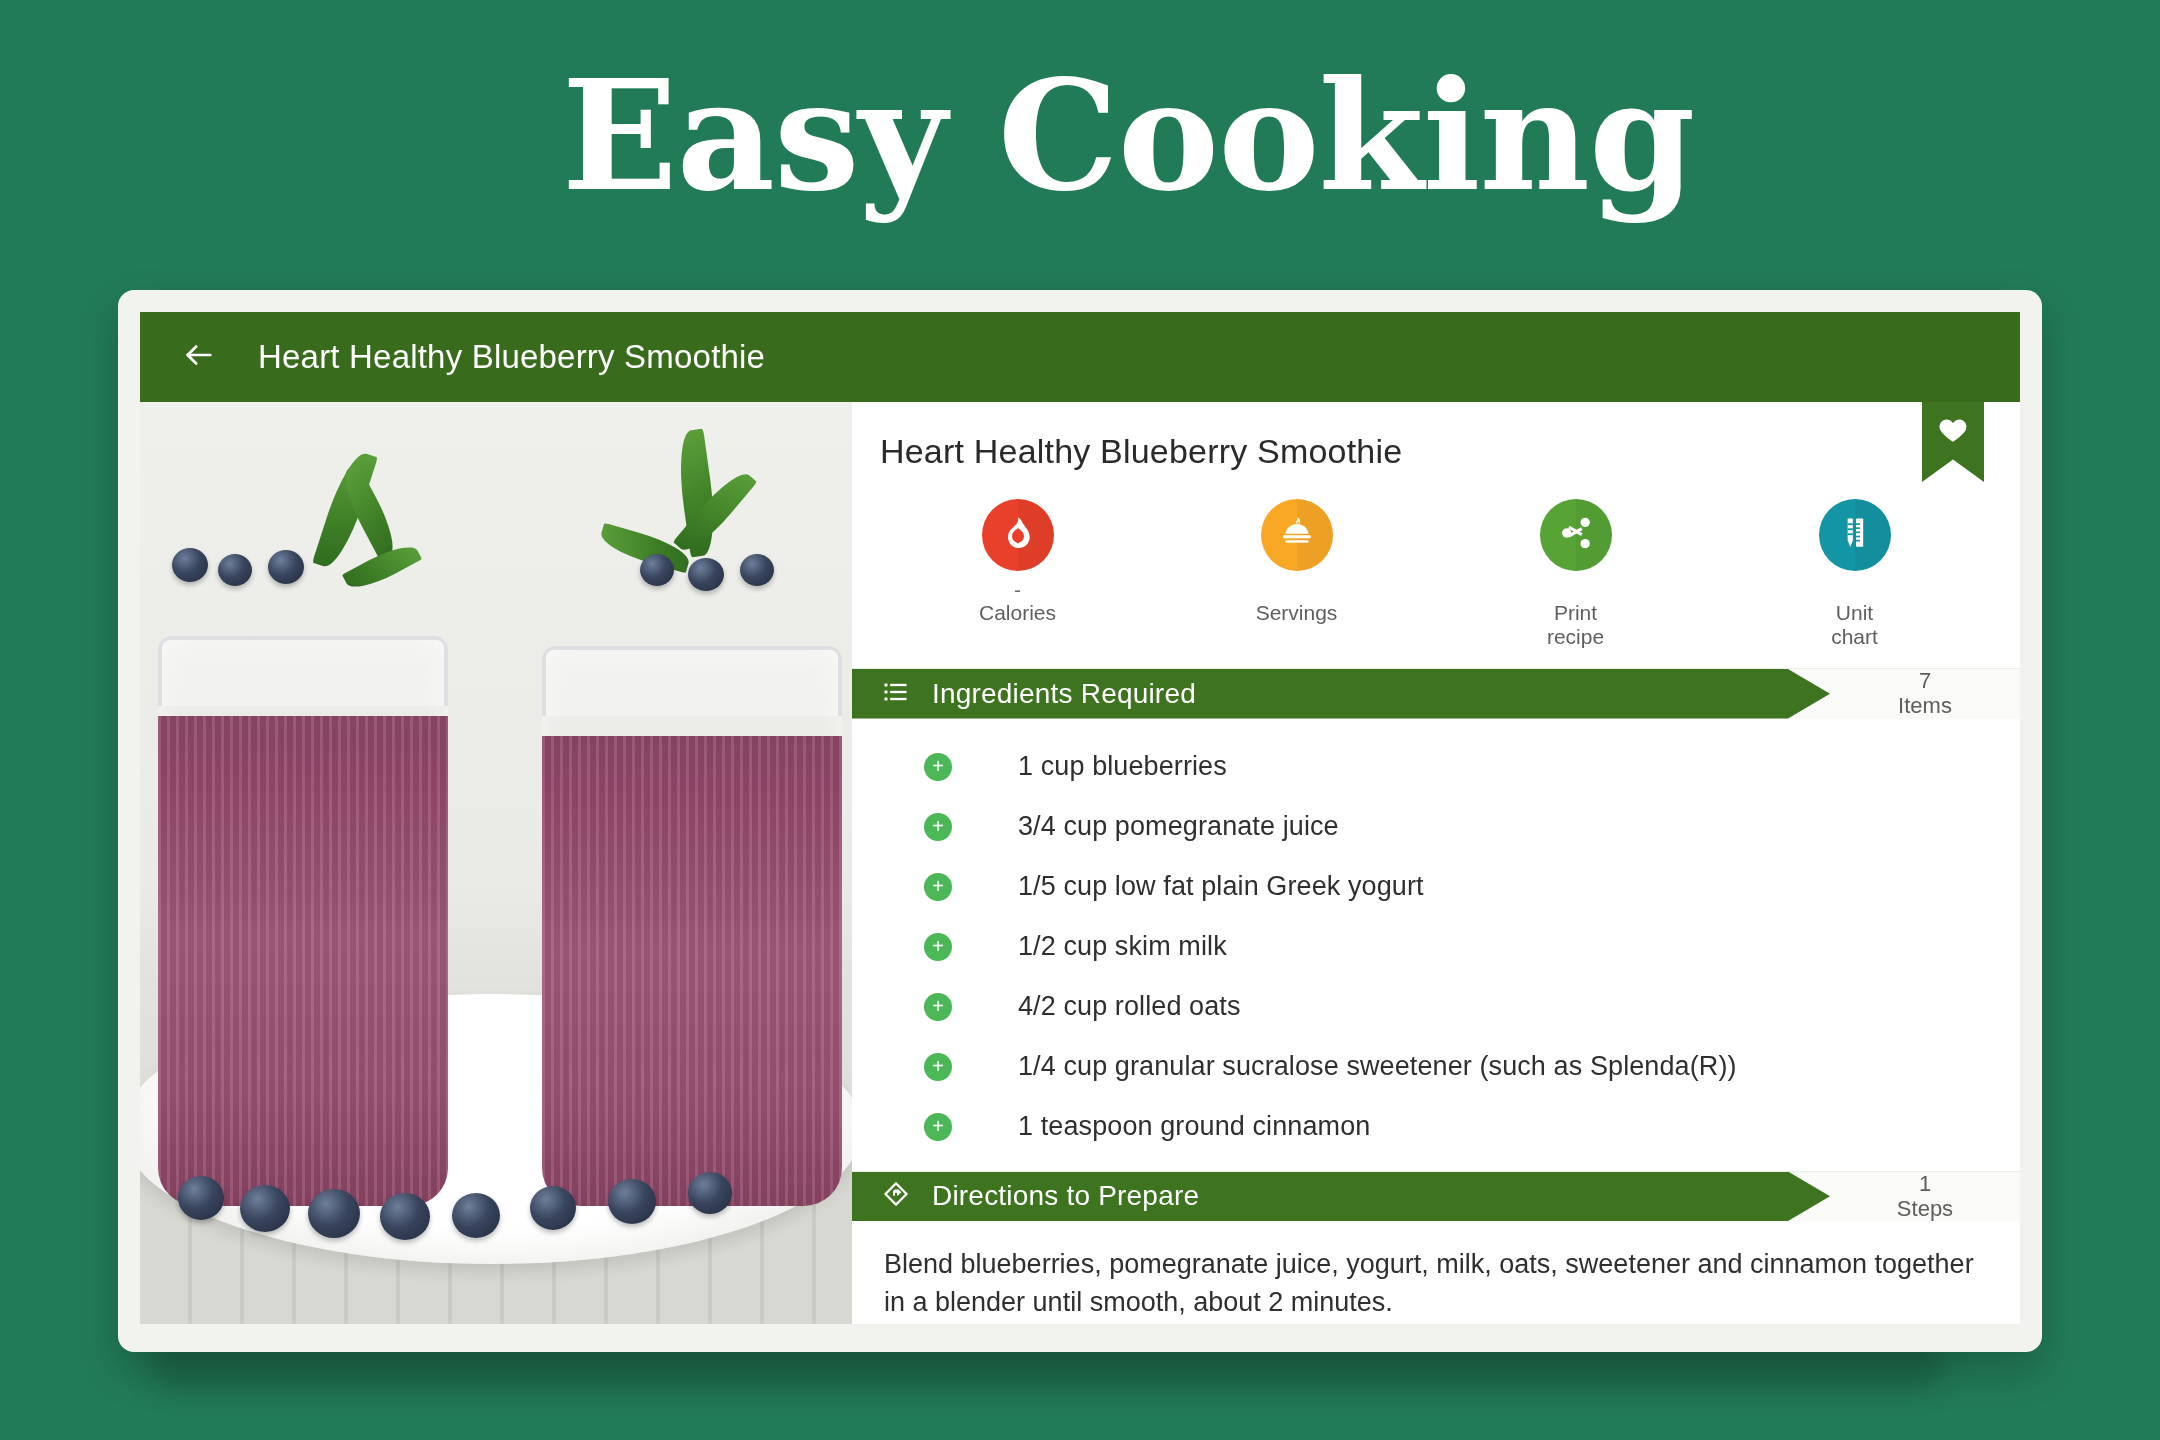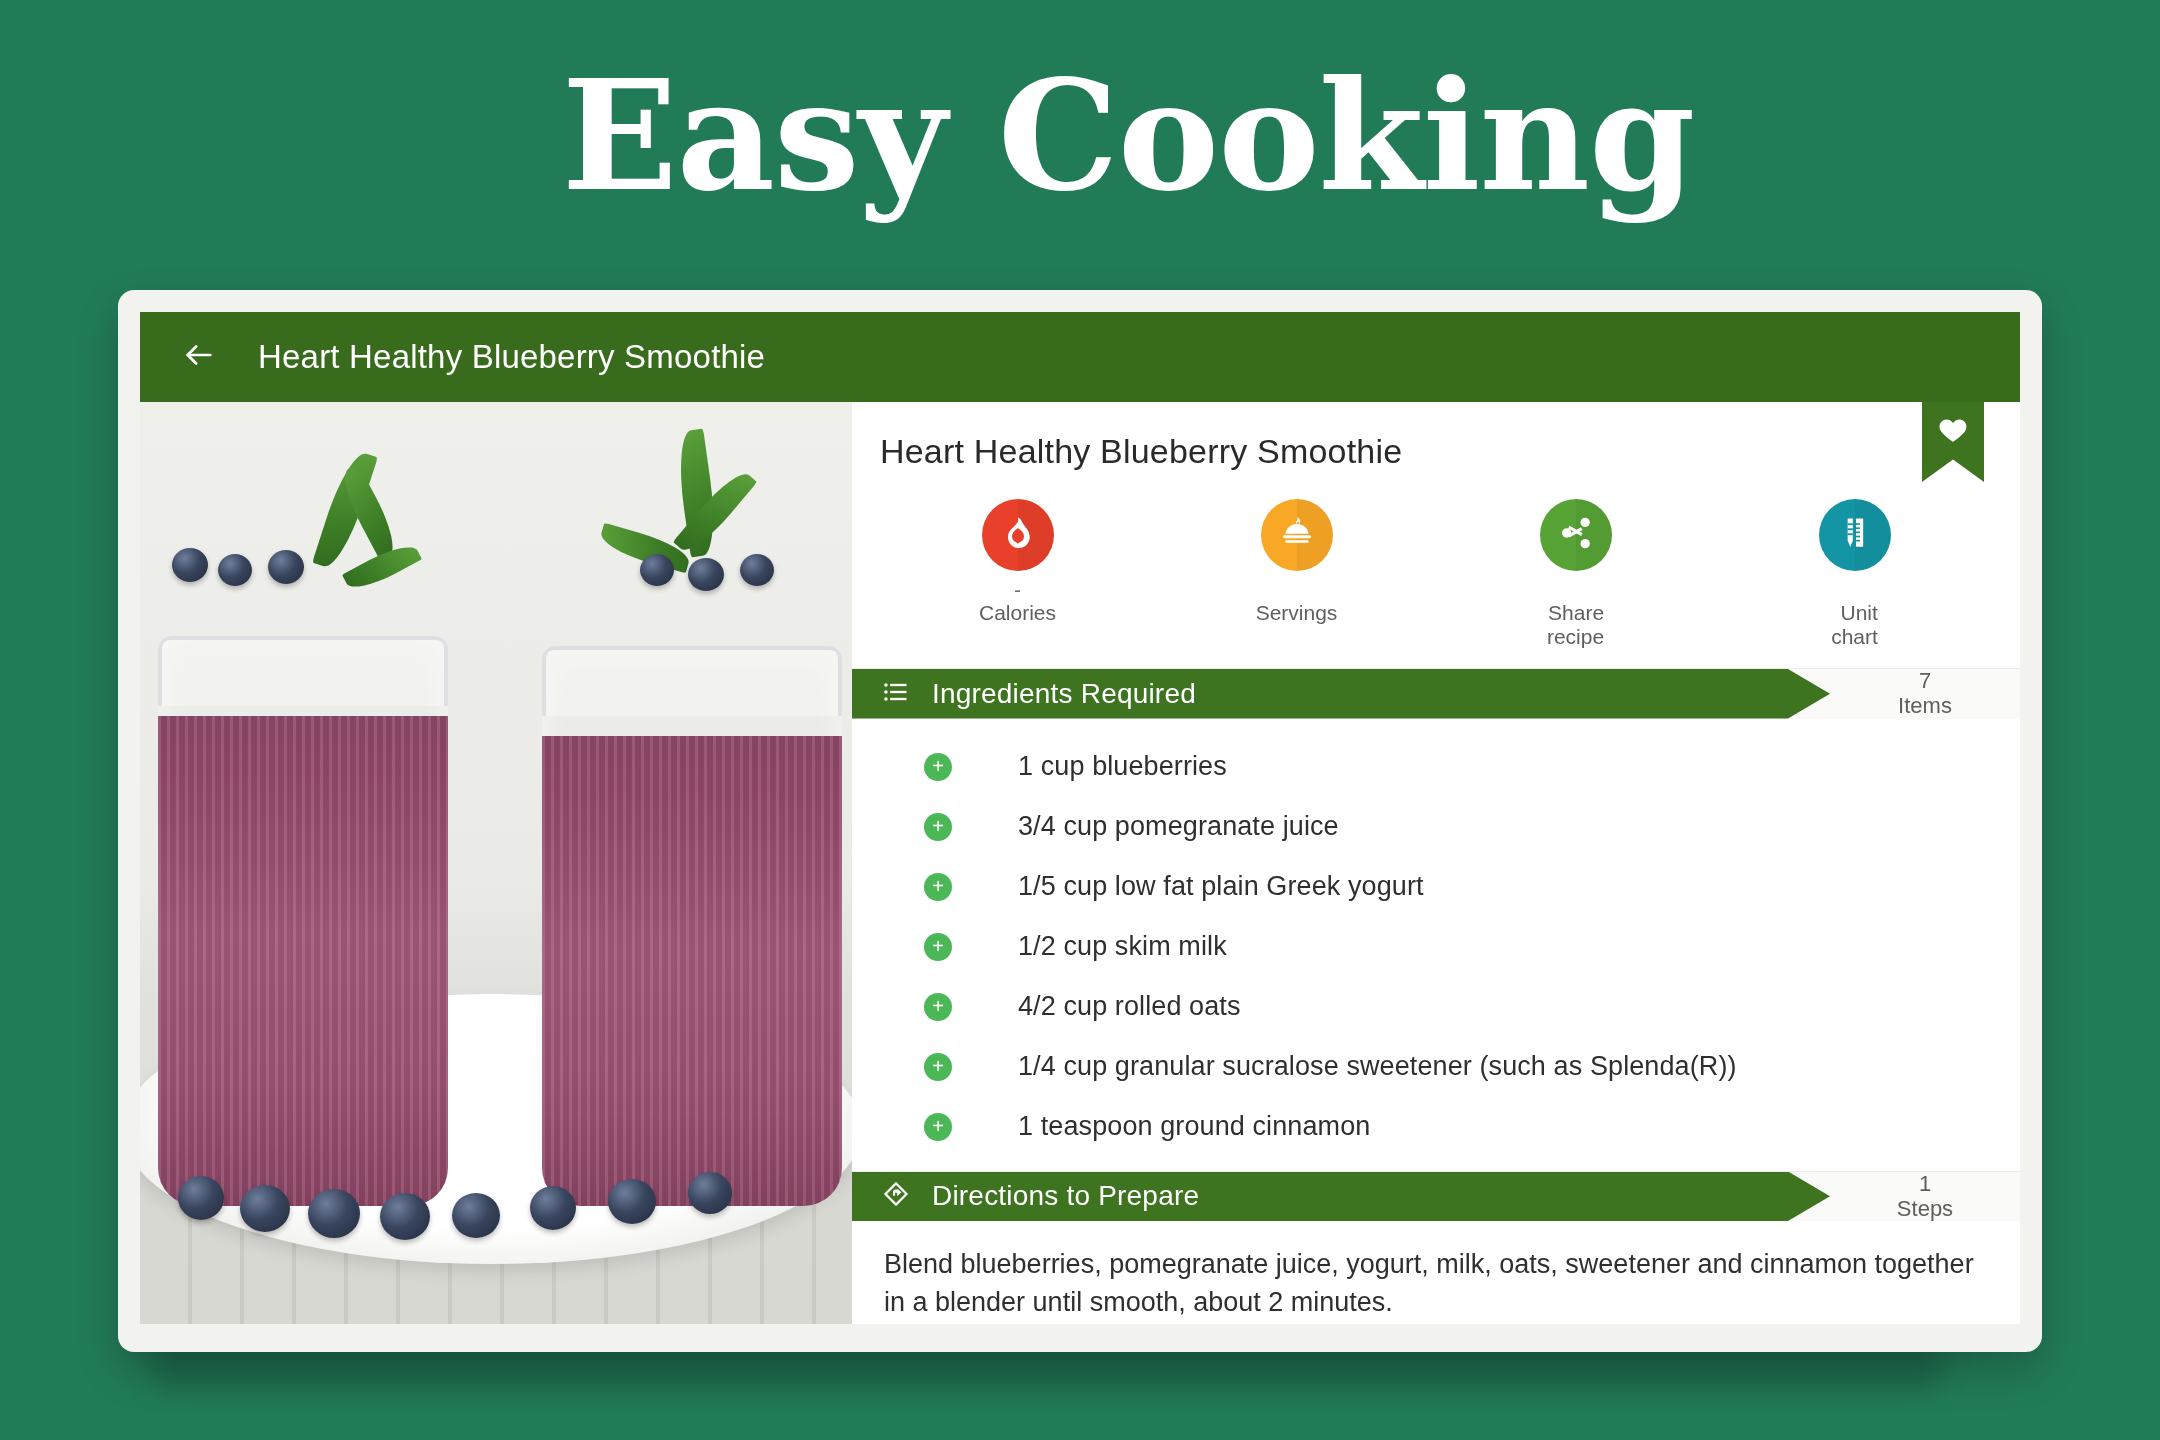--- a/index.html
+++ b/index.html
@@ -248,21 +248,21 @@
   .act-value {
     font-size: 21px;
     color: #6E6E6E;
     margin-top: 8px;
     height: 22px;
     line-height: 22px;
   }
   .act-label {
     font-size: 21px;
     color: #5F5F5F;
-    text-align: right;
+    text-align: center;
     line-height: 1.12;
     white-space: pre-line;
   }
 
   
   .band-wrap {
     position: relative;
     background: #FAFAF8;
     height: 76px;
     display: flex;
@@ -456,21 +456,21 @@
                 <svg viewBox="0 0 24 24" fill="#ffffff">
                   <circle cx="17.5" cy="5.6" r="2.8"></circle>
                   <circle cx="6.4" cy="12" r="2.8"></circle>
                   <circle cx="17.5" cy="18.4" r="2.8"></circle>
                   <rect x="8.2" y="7.6" width="9" height="1.9" transform="rotate(30 8.2 7.6)"></rect>
                   <rect x="7.2" y="13.1" width="9" height="1.9" transform="rotate(-30 7.2 13.1)"></rect>
                 </svg>
               </span>
             </div>
             <div class="act-value"></div>
-            <div class="act-label">Share
+            <div class="act-label">Print
 recipe</div>
           </div>
 
           <div class="action">
             <div class="circle" style="background:#1395A5;">
               <span>
                 <svg viewBox="0 0 24 24">
                   <path fill="#ffffff" d="M7.6 3.3h3.1v13.2l-1.55 3.9-1.55-3.9z"></path>
                   <rect fill="#1395A5" x="7.6" y="6.2" width="3.1" height="1.1"></rect>
                   <rect fill="#1395A5" x="7.6" y="9.2" width="3.1" height="1.1"></rect>

